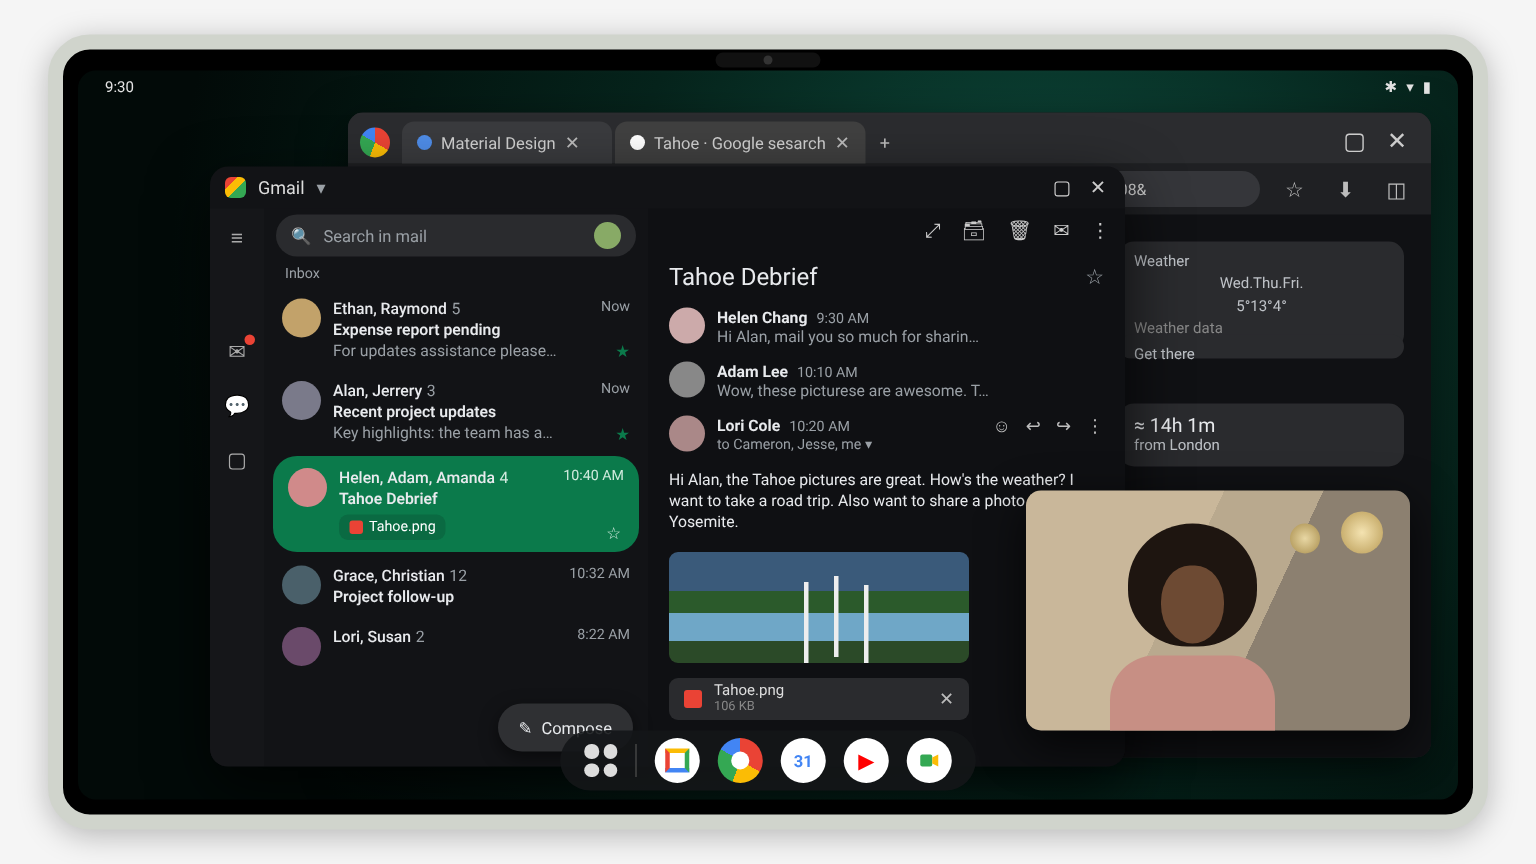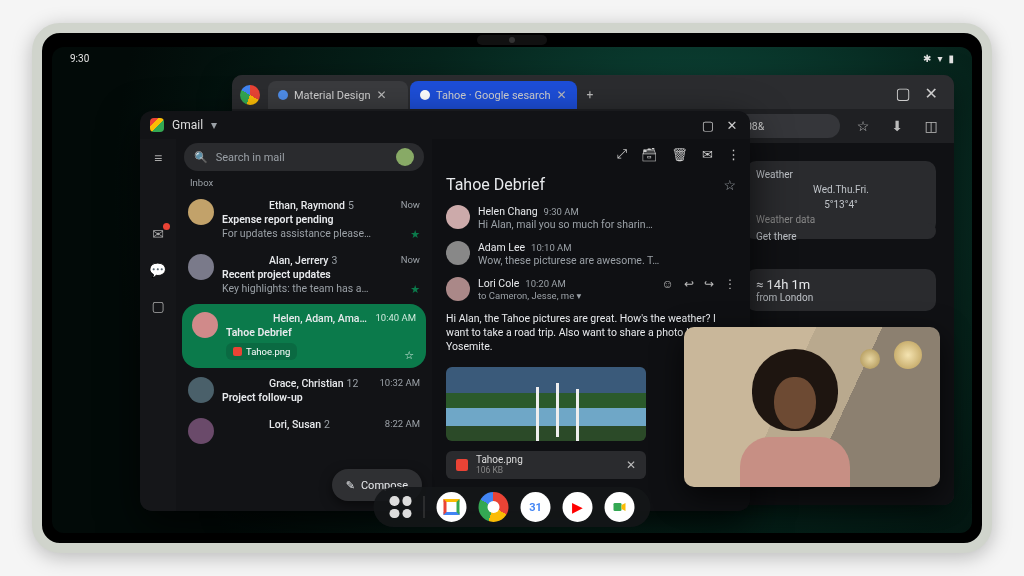--- a/index.html
+++ b/index.html
@@ -17,21 +17,21 @@
   
   .chrome {
     position:absolute; top:28px; left:180px; right:18px; height:430px;
     background:#1f2023; border-radius:10px; overflow:hidden;
     box-shadow:0 10px 30px rgba(0,0,0,.5);
   }
   .chrome-top { height:34px; background:#2b2c2f; display:flex; align-items:flex-end; padding:0 8px; gap:2px; }
   .tabwell { flex:1; display:flex; gap:2px; align-items:flex-end; height:100%; padding-top:6px;}
   .tab { height:28px; background:#3a3b3e; border-radius:8px 8px 0 0; display:flex; align-items:center; gap:6px; padding:0 10px; color:#d0d0d0; font-size:11px; min-width:140px; max-width:170px; }
   .tab .fav { width:10px; height:10px; border-radius:50%; background:#4f8de8; }
-  .tab.active { background:#1d4ed8; }
+  .tab.active { background:#404040; }
   .tab-close, .newtab { color:#bbb; font-size:12px; }
   .chrome-winicons { display:flex; gap:14px; color:#ccc; padding:0 8px 6px 8px; align-items:center;}
   .addr { height:34px; display:flex; align-items:center; gap:12px; padding:0 12px; background:#1f2023; }
   .addr .iconbtn { color:#bcbcbc; font-size:14px; width:22px; text-align:center; }
   .urlbar { flex:1; height:24px; background:#35363a; border-radius:14px; display:flex; align-items:center; padding:0 10px; color:#ccc; font-size:10.5px; gap:6px; overflow:hidden; white-space:nowrap;}
   .chrome-body { position:relative; height:calc(100% - 68px); background:#101114; }
   .card { position:absolute; right:18px; background:#2a2b2e; border-radius:10px; color:#bfc3c8; font-size:10px; padding:8px 10px; }
   .card.weather { top:18px; width:190px; }
   .card.small1 { top:80px; width:190px; height:14px; }
   .card.dist   { top:126px; width:190px; }
@@ -53,42 +53,42 @@
   .rail .ricon.badge { position:relative; }
   .rail .ricon.badge::after{ content:""; position:absolute; top:-2px; right:-3px; width:7px; height:7px; background:#ea4335; border-radius:50%;}
   .listpane { width:256px; background:#121316; display:flex; flex-direction:column; position:relative;}
   .searchbox { margin:4px 8px 6px 8px; height:28px; background:#2a2b2e; border-radius:16px; display:flex; align-items:center; padding:0 10px; gap:8px; color:#bbb; font-size:11px;}
   .searchbox .av { width:18px; height:18px; border-radius:50%; background:#8a6; margin-left:auto;}
   .inbox-label { color:#9aa0a6; font-size:9.5px; padding:0 14px 4px 14px;}
   .threads { overflow:hidden; }
   .thread { padding:7px 12px; display:flex; gap:8px; color:#e8eaed; font-size:10.5px; position:relative;}
   .thread .av { width:26px; height:26px; border-radius:50%; background:#5f6368; flex:none;}
   .thread .meta { flex:1; min-width:0;}
-  .thread .row1 { display:flex; justify-content:space-between; gap:6px;margin-left:47px;}
+  .thread .row1 { display:flex; justify-content:space-between; gap:6px;}
   .thread .sender { font-weight:500; white-space:nowrap; overflow:hidden; text-overflow:ellipsis;}
   .thread .count { color:#9aa0a6; font-weight:400; margin-left:3px;}
   .thread .time { color:#9aa0a6; font-size:9.5px; flex:none;}
   .thread .subj { font-weight:600; white-space:nowrap; overflow:hidden; text-overflow:ellipsis; margin-top:1px;}
   .thread .snip { color:#9aa0a6; white-space:nowrap; overflow:hidden; text-overflow:ellipsis; margin-top:1px;}
   .thread .star { position:absolute; right:12px; bottom:6px; color:#0b7a4b; font-size:11px;}
   .thread.selected { background:#0b7a4b; border-radius:16px; margin:2px 6px; padding:8px 10px;}
   .thread.selected .time, .thread.selected .snip, .thread.selected .count { color:#cfeadd;}
   .thread.selected .star { color:#cfeadd;}
   .chip { display:inline-flex; align-items:center; gap:4px; background:#0a6a42; color:#fff; border-radius:6px; font-size:9.5px; padding:3px 7px; margin-top:4px;}
   .chip .fi { width:9px; height:9px; background:#ea4335; border-radius:2px;}
   .compose { position:absolute; right:10px; bottom:10px; height:32px; background:#2f3033; color:#e8eaed; border-radius:18px; display:flex; align-items:center; gap:6px; padding:0 14px; font-size:11px; box-shadow:0 4px 12px rgba(0,0,0,.5);}
   .msgpane { flex:1; background:#0f1013; display:flex; flex-direction:column;}
   .msgtool { height:30px; display:flex; align-items:center; gap:14px; justify-content:flex-end; padding:0 10px; color:#ccc; font-size:13px;}
   .subject { color:#e8eaed; font-size:16px; padding:6px 14px; font-weight:400; display:flex; align-items:center; justify-content:space-between;}
   .subject .st { color:#9aa0a6; font-size:14px;}
   .msgs { overflow:hidden; padding:0 6px;}
   .msg { display:flex; gap:8px; padding:5px 8px; color:#e8eaed; font-size:10.5px;}
   .msg .av { width:24px; height:24px; border-radius:50%; background:#5f6368; flex:none;}
   .msg .hdr { display:flex; gap:6px; align-items:baseline;}
-  .msg .nm { font-weight:400;}
+  .msg .nm { font-weight:700;}
   .msg .tm { color:#9aa0a6; font-size:9.5px;}
   .msg .snp { color:#9aa0a6;}
   .msg .to { color:#9aa0a6; font-size:9.5px;}
   .msgactions { margin-left:auto; display:flex; gap:10px; color:#bdbdbd; font-size:12px;}
   .bodytxt { color:#e8eaed; font-size:10.5px; padding:6px 14px; line-height:1.35;}
   .photo { margin:6px 14px; width:200px; height:74px; border-radius:6px;
     background:linear-gradient(to bottom,#3a5a7a 0 35%, #2b5a2b 35% 55%, #6fa7c7 55% 80%, #2b4a28 80%);
     position:relative; overflow:hidden;}
   .photo::before{content:""; position:absolute; left:90px; top:20px; width:3px; height:54px; background:#eee; box-shadow:20px -4px 0 #eee, 40px 2px 0 #eee;}
   .attachchip { margin:4px 14px; width:200px; height:28px; background:#2a2b2e; border-radius:6px; display:flex; align-items:center; padding:0 10px; gap:8px; color:#ddd; font-size:10px;}

